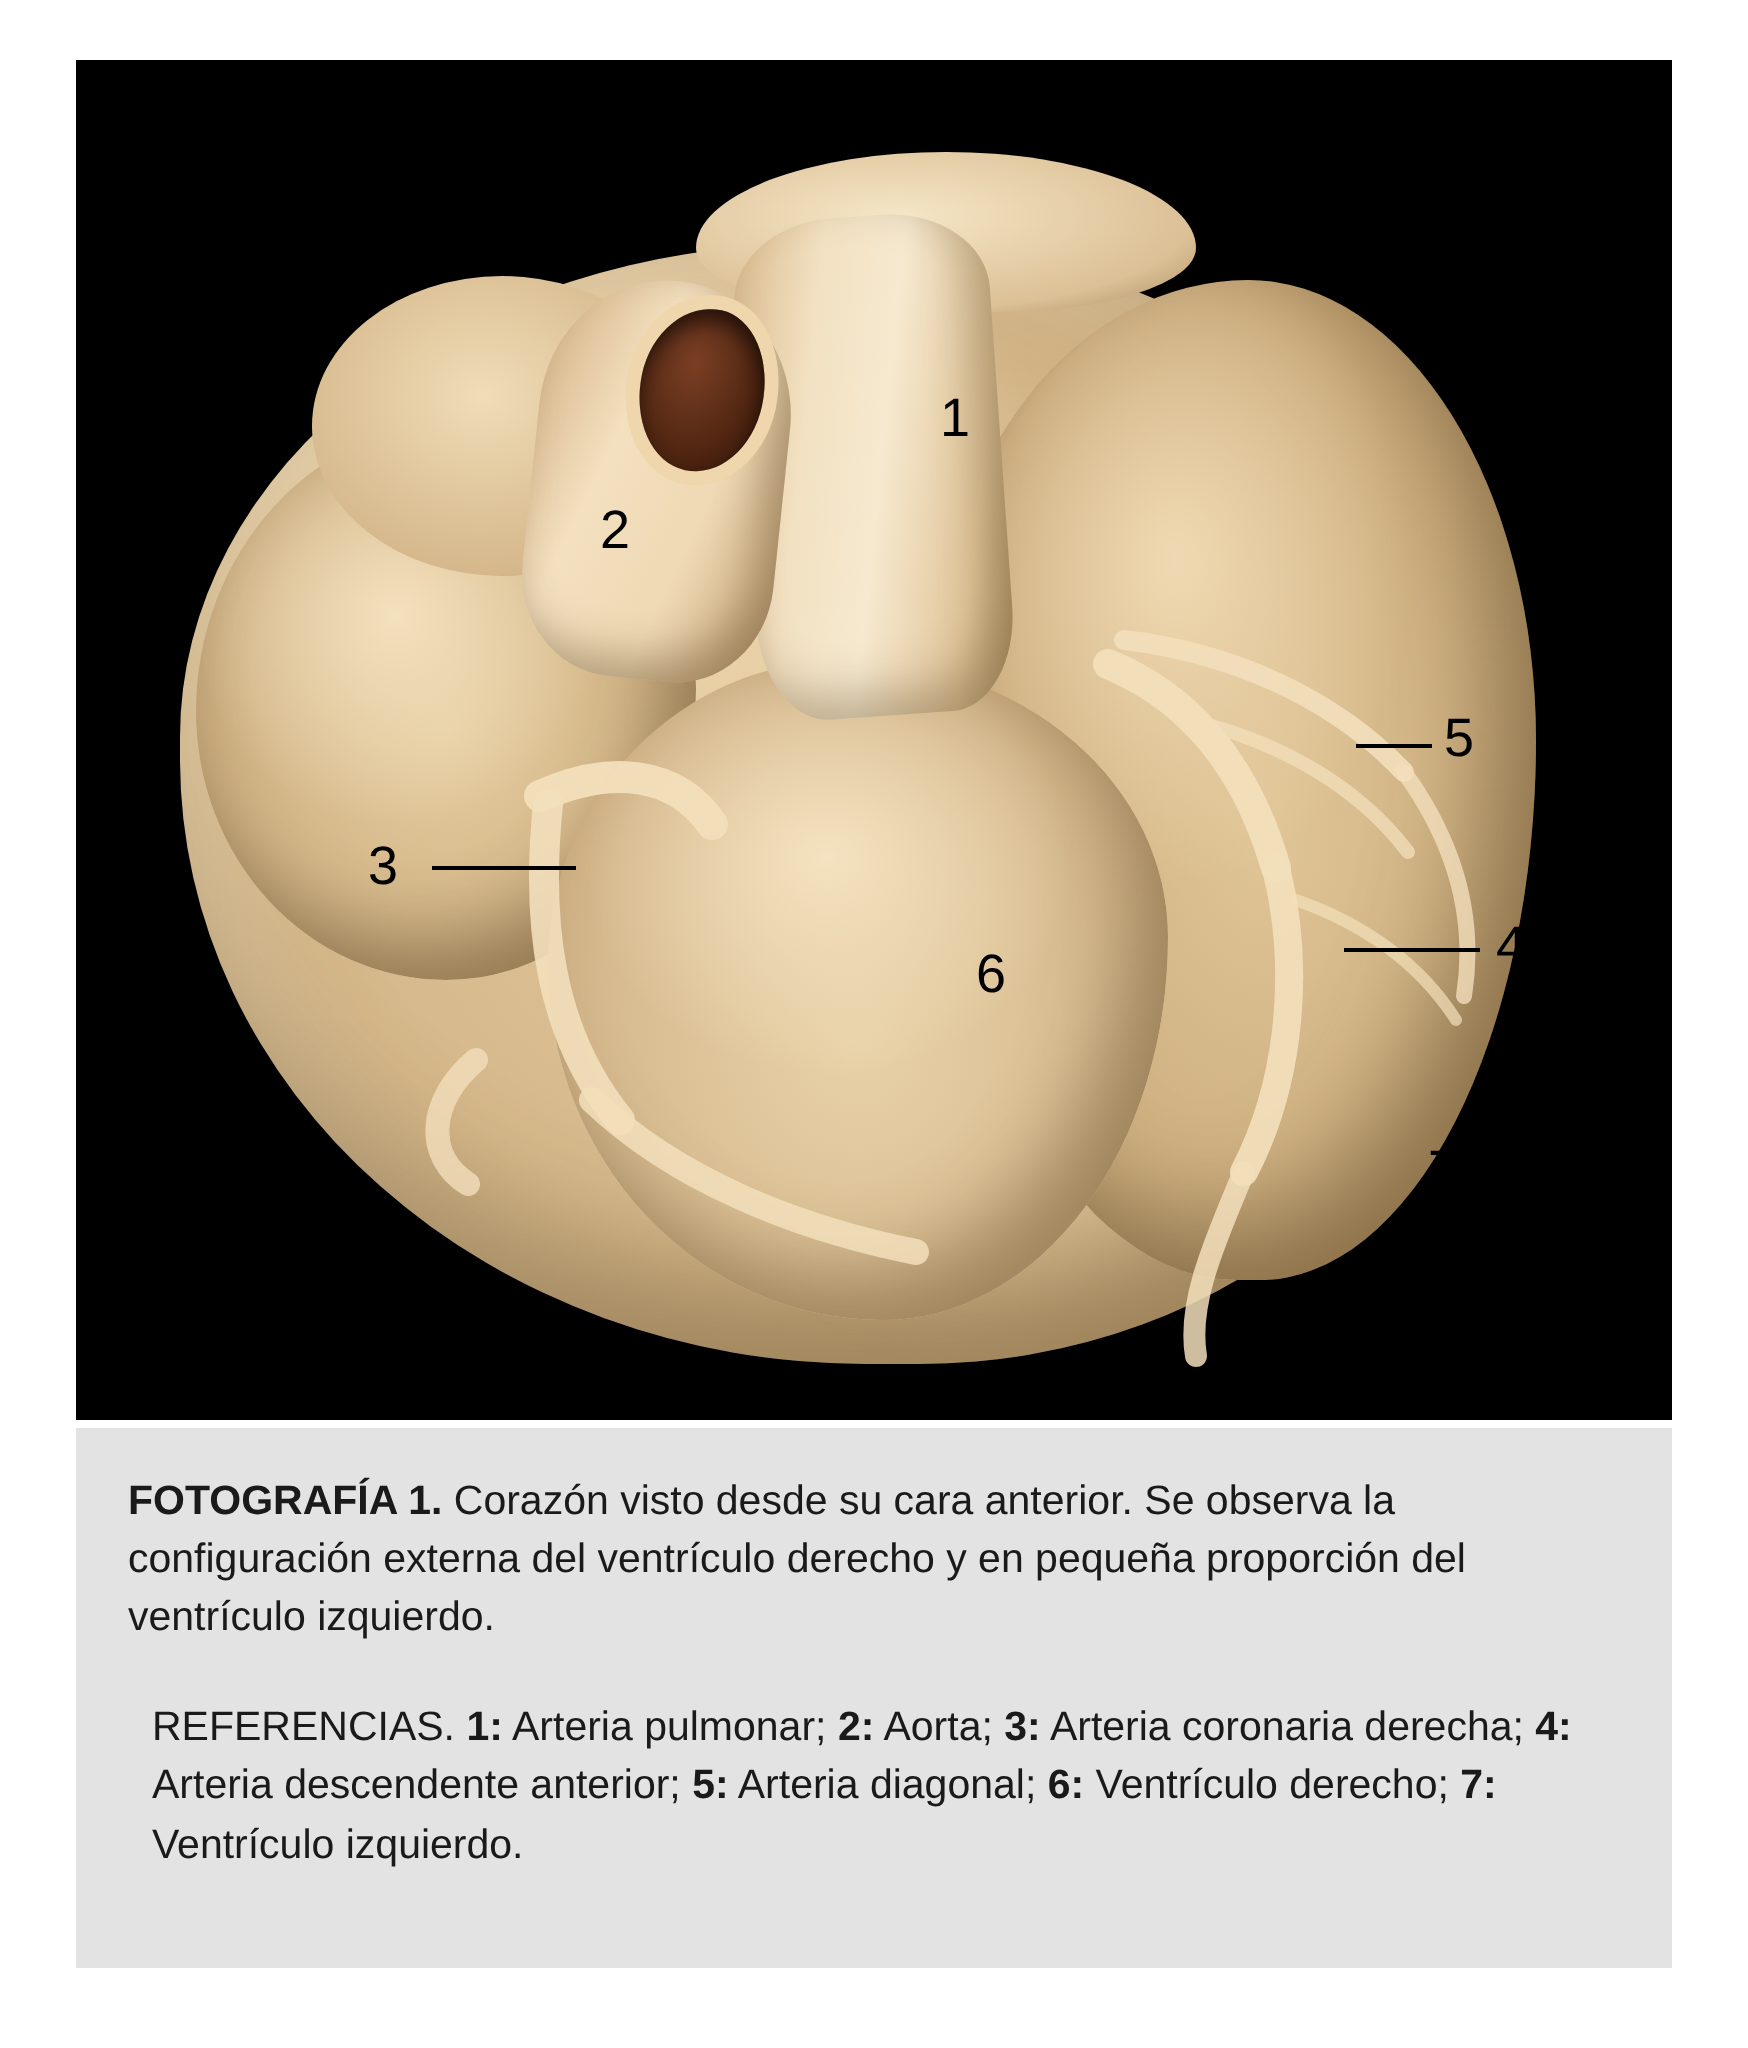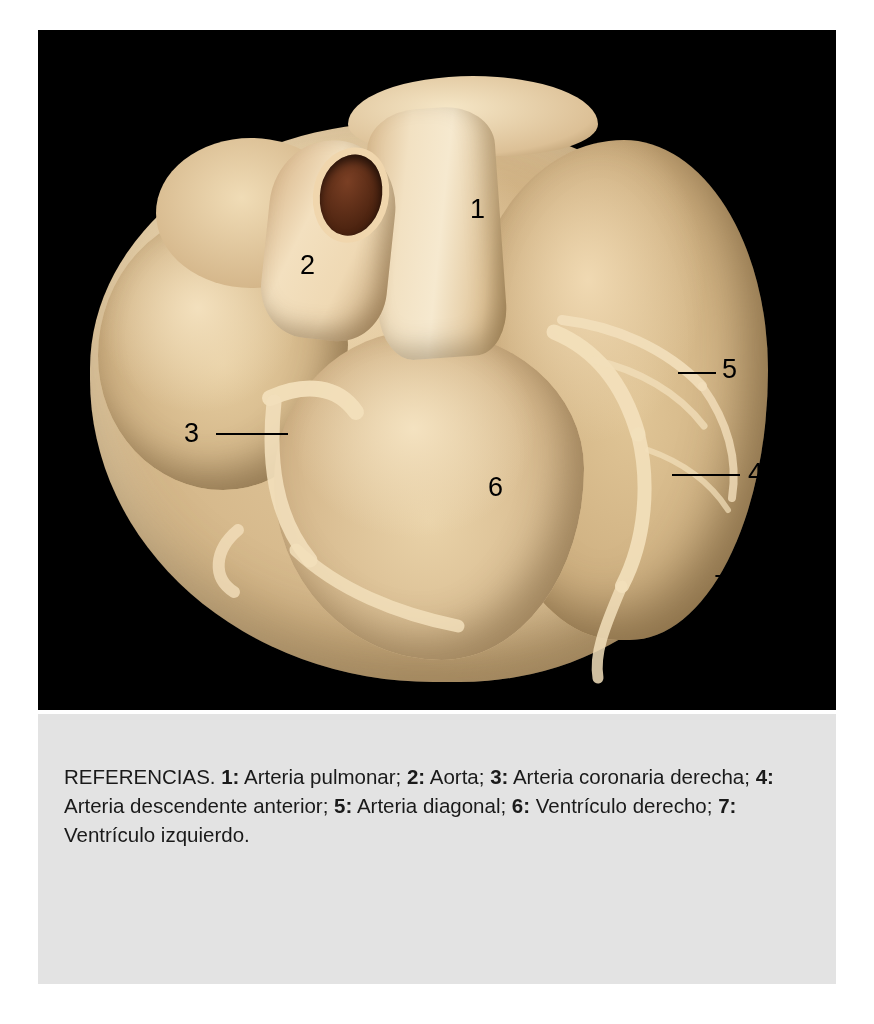--- a/index.html
+++ b/index.html
@@ -188,20 +188,21 @@
   }
   .caption p {
     margin: 0;
     color: #1a1a1a;
     font-size: 20.5px;
     line-height: 1.42;
     font-family: "Liberation Sans", sans-serif;
   }
   .caption .refs {
     margin-top: 26px;
+    margin-left: 12px;
   }
   .caption b {
     font-weight: 700;
   }
 </style>
 </head>
 <body>
 
 <div class="page">
 
@@ -245,18 +246,21 @@
 
       <div class="leader" style="left:634px; top:444px; width:68px;"></div>
       <div class="tag" style="left:710px; top:430px;">4</div>
 
       <div class="tag" style="left:450px; top:444px;">6</div>
       <div class="tag" style="left:676px; top:542px;">7</div>
     </div>
   </div>
 
   <div class="caption">
+    <p>
+      <b>FOTOGRAFÍA 1.</b><span> Corazón visto desde su cara anterior. Se observa la configuración externa del ventrículo derecho y en pequeña proporción del ventrículo izquierdo.</span>
+    </p>
     <p class="refs">
       <span>REFERENCIAS. </span><b>1:</b><span> Arteria pulmonar; </span><b>2:</b><span> Aorta; </span><b>3:</b><span> Arteria coronaria derecha; </span><b>4:</b><span> Arteria descendente anterior; </span><b>5:</b><span> Arteria diagonal; </span><b>6:</b><span> Ventrículo derecho; </span><b>7:</b><span> Ventrículo izquierdo.</span>
     </p>
   </div>
 
 </div>
 
 </body></html>

